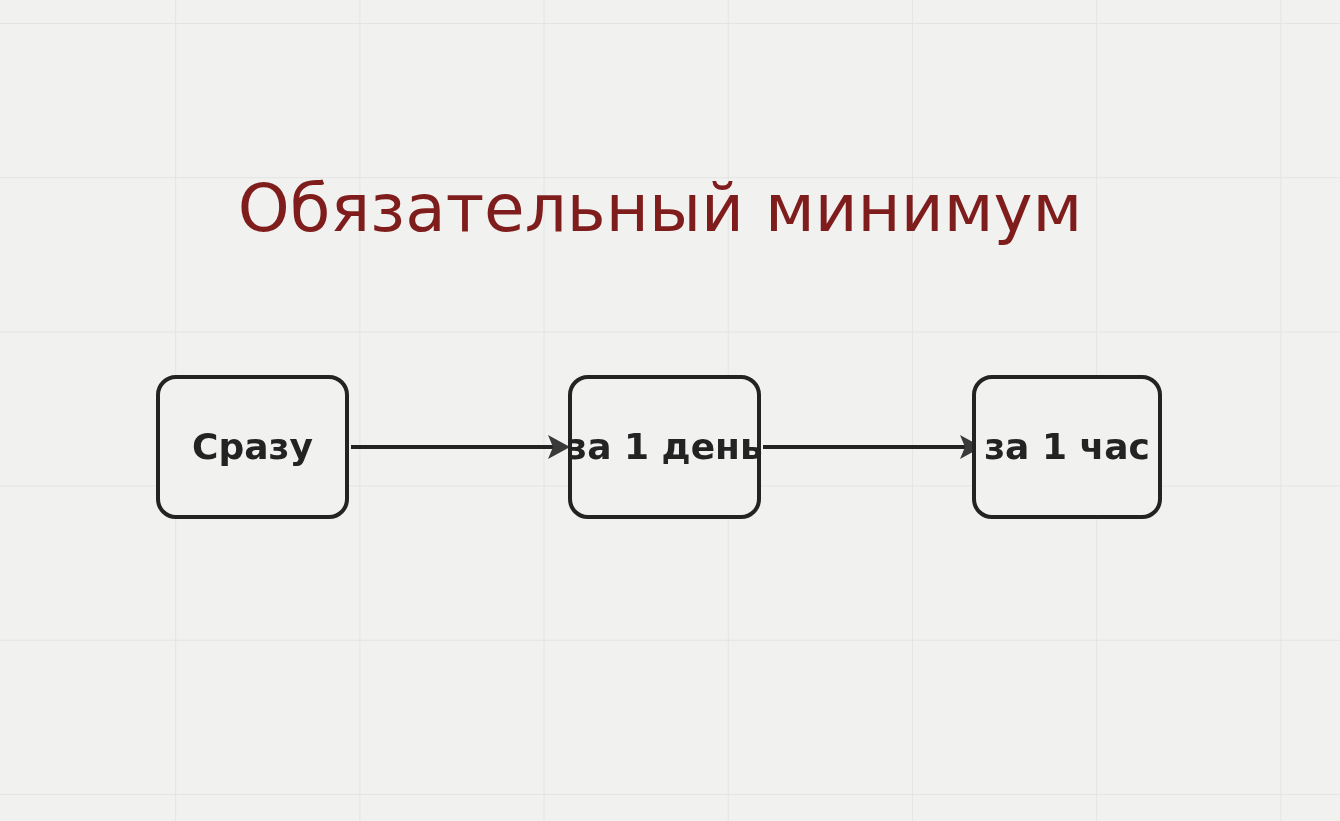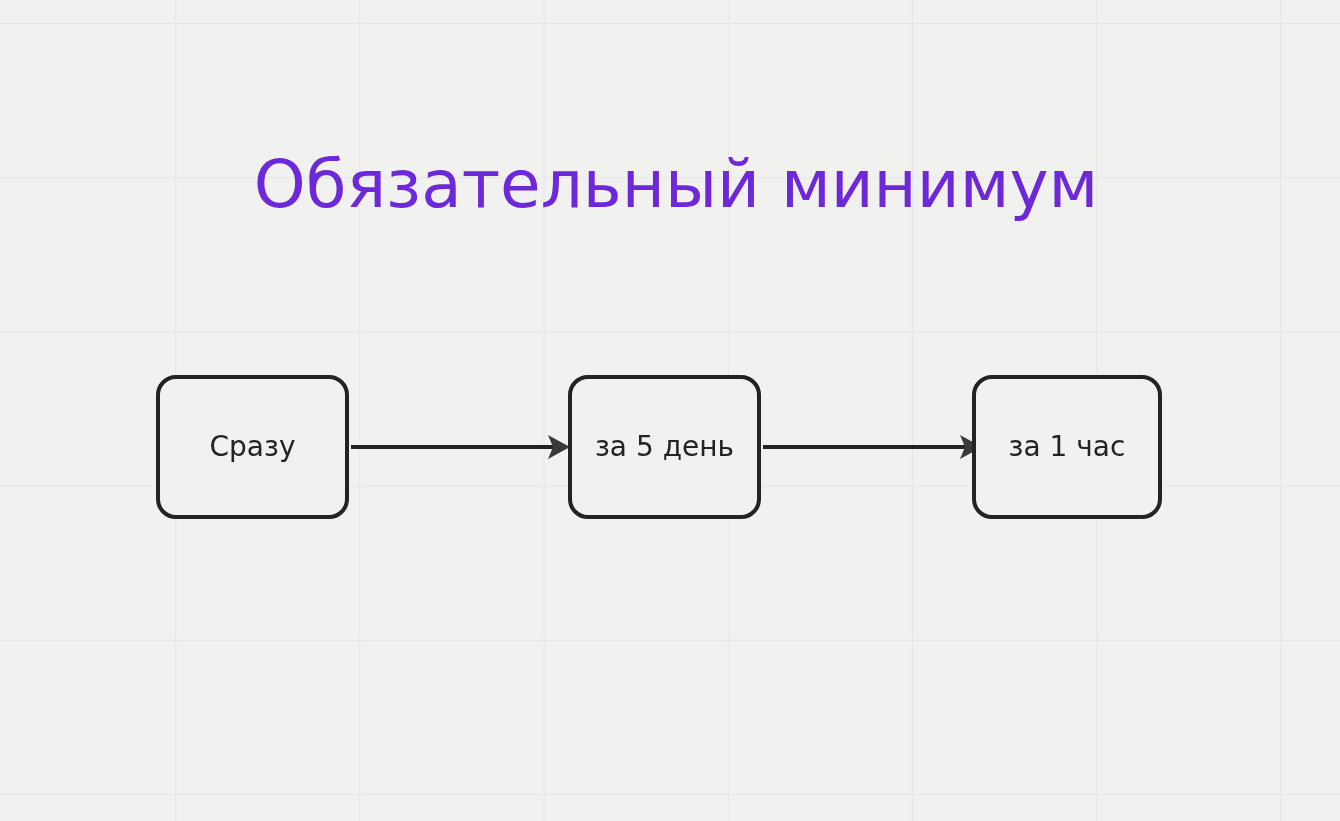--- a/index.html
+++ b/index.html
@@ -23,52 +23,51 @@
       linear-gradient(to right, #e4e4e3 1px, transparent 1px),
       linear-gradient(to bottom, #e4e4e3 1px, transparent 1px);
     background-size: 184.2px 154.2px;
     background-position: -9px 23px;
     pointer-events: none;
   }
   
   #title {
     position: absolute;
     left: 0;
-    top: 152px;
+    top: 176px;
     width: 1320px;
     text-align: center;
     font-size: 66px;
     font-weight: 400;
     line-height: 1.0;
-    color: #6d28d9;
+    color: #7f1d1d;
     letter-spacing: 0px;
     white-space: nowrap;
-    padding-left: 16px;
   }
   
   #diagram {
     position: absolute;
     left: 0;
     top: 0;
     width: 1340px;
     height: 821px;
   }
   .node {
     position: absolute;
     box-sizing: border-box;
     border: 4px solid #232323;
     border-radius: 20px;
     background: #f1f1f0;
     display: flex;
     align-items: center;
     justify-content: center;
   }
   .node-label {
-    font-size: 28px;
-    font-weight: 400;
+    font-size: 36px;
+    font-weight: 700;
     color: #232323;
     line-height: 1;
     white-space: nowrap;
   }
   #node-0 { left: 156px; top: 375px; width: 193px; height: 144px; }
   #node-1 { left: 568px; top: 375px; width: 193px; height: 144px; }
   #node-2 { left: 972px; top: 375px; width: 190px; height: 144px; }
 
   .edge-svg {
     position: absolute;
@@ -101,21 +100,21 @@
         <line x1="763" y1="447" x2="965" y2="447" stroke="#232323" stroke-width="4"></line>
         <polygon points="960,435 982,447 960,459 965,447" fill="#3a3a3a"></polygon>
       </g>
     </svg>
 
     <div class="node" id="node-0">
       <span class="node-label">Сразу</span>
     </div>
 
     <div class="node" id="node-1">
-      <span class="node-label">за 5 день</span>
+      <span class="node-label">за 1 день</span>
     </div>
 
     <div class="node" id="node-2">
       <span class="node-label">за 1 час</span>
     </div>
 
   </div>
 </div>
 
 </body></html>

